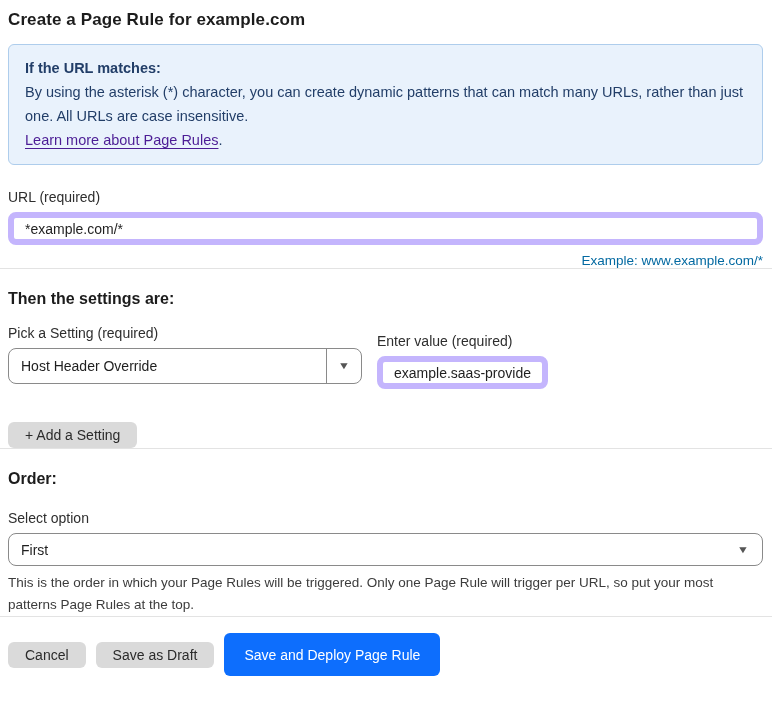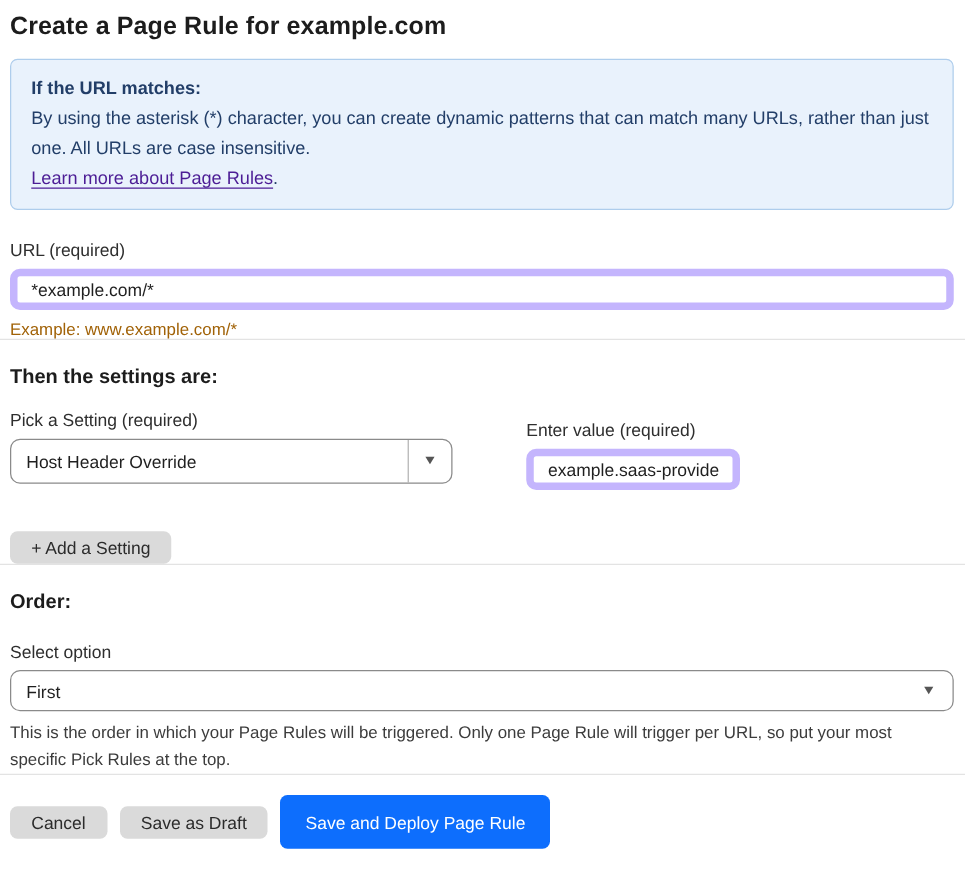--- a/index.html
+++ b/index.html
@@ -6,21 +6,21 @@
   html, body {
     width: 772px; height: 711px;
     background: #ffffff;
     font-family: "Liberation Sans", "DejaVu Sans", sans-serif;
     color: #1f1f1f;
     overflow: hidden;
   }
   .container { padding: 8px 9px 0 8px; }
 
   h1.page-title {
-    font-size: 20px;
+    font-size: 17px;
     font-weight: 700;
     color: #1c1c1c;
     margin-top: 2px;
     letter-spacing: 0.1px;
   }
 
   .info-box {
     margin-top: 14px;
     background: #e9f2fc;
     border: 1px solid #aecdec;
@@ -53,41 +53,42 @@
     color: #1f1f1f;
     padding: 0 11px;
     background: #fff;
     font-family: "Liberation Sans", "DejaVu Sans", sans-serif;
     outline: none;
   }
   .url-input { width: 100%; margin-top: 7px; }
 
   .helper-text {
     font-size: 13.5px;
-    color: #a16207;
+    color: #0369a1;
     margin-top: 8px;
+    text-align: right;
   }
 
   hr.divider {
     border: none;
     border-top: 1px solid #e3e3e3;
     margin: 0 -9px 0 -8px;
   }
   .divider-1 { margin-top: 21px; }
   .divider-2 { margin-top: 13px; }
   .divider-3 { margin-top: 16px; }
 
   h2.section-heading {
     font-size: 16px;
     font-weight: 700;
     color: #1c1c1c;
     margin-top: 21px;
   }
 
-  .settings-row { display: flex; margin-top: 17px; gap: 44px; }
+  .settings-row { display: flex; margin-top: 17px; }
   .settings-col-left { width: 354px; }
   .settings-col-right { margin-left: 15px; margin-top: 8px; }
   .settings-row .field-label { margin-bottom: 7px; }
 
   .select {
     border: 1px solid #8a8a8a;
     border-radius: 8px;
     background: #fff;
     display: flex;
     align-items: center;
@@ -197,21 +198,21 @@
 
   <hr class="divider divider-2">
 
   <h2 class="section-heading">Order:</h2>
 
   <label class="field-label" style="margin-top:22px;">Select option</label>
   <div class="select order-select">
     <span class="select-value">First</span>
     <span class="arrow">▼</span>
   </div>
-  <div class="order-helper">This is the order in which your Page Rules will be triggered. Only one Page Rule will trigger per URL, so put your most specific Pick Rules at the top.</div>
+  <div class="order-helper">This is the order in which your Page Rules will be triggered. Only one Page Rule will trigger per URL, so put your most patterns Page Rules at the top.</div>
 
   <hr class="divider divider-3">
 
   <div class="footer-buttons">
     <button class="btn">Cancel</button>
     <button class="btn">Save as Draft</button>
     <button class="btn btn-primary">Save and Deploy Page Rule</button>
   </div>
 
 </div>

